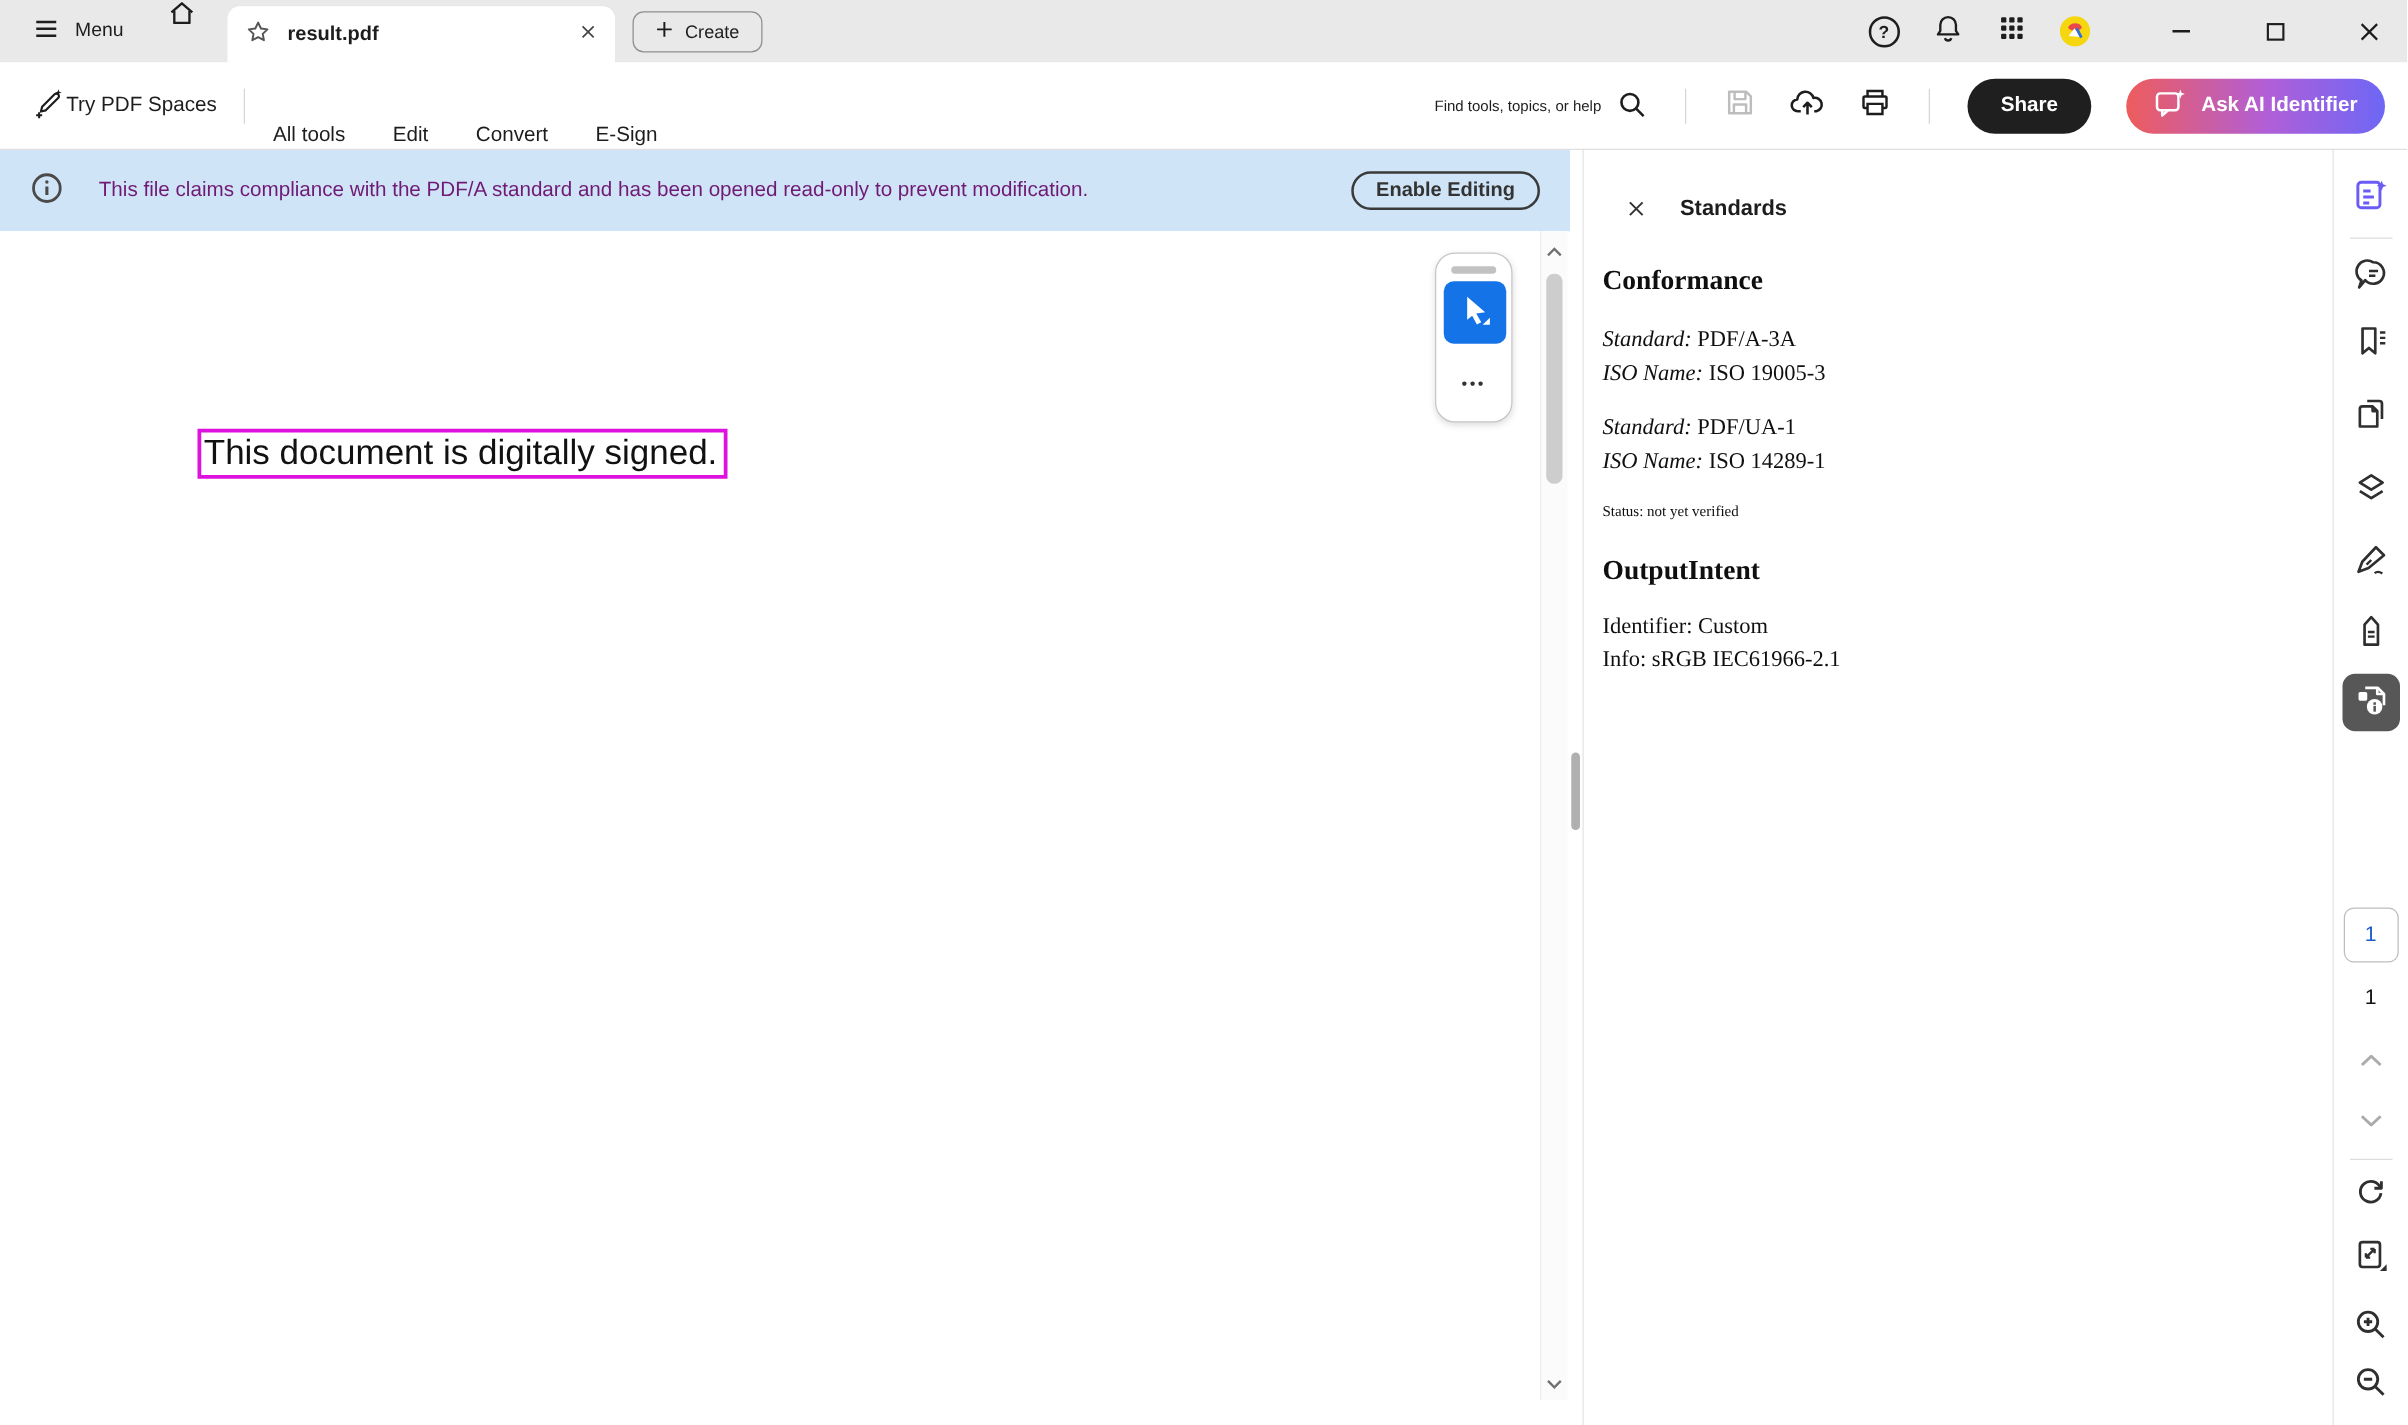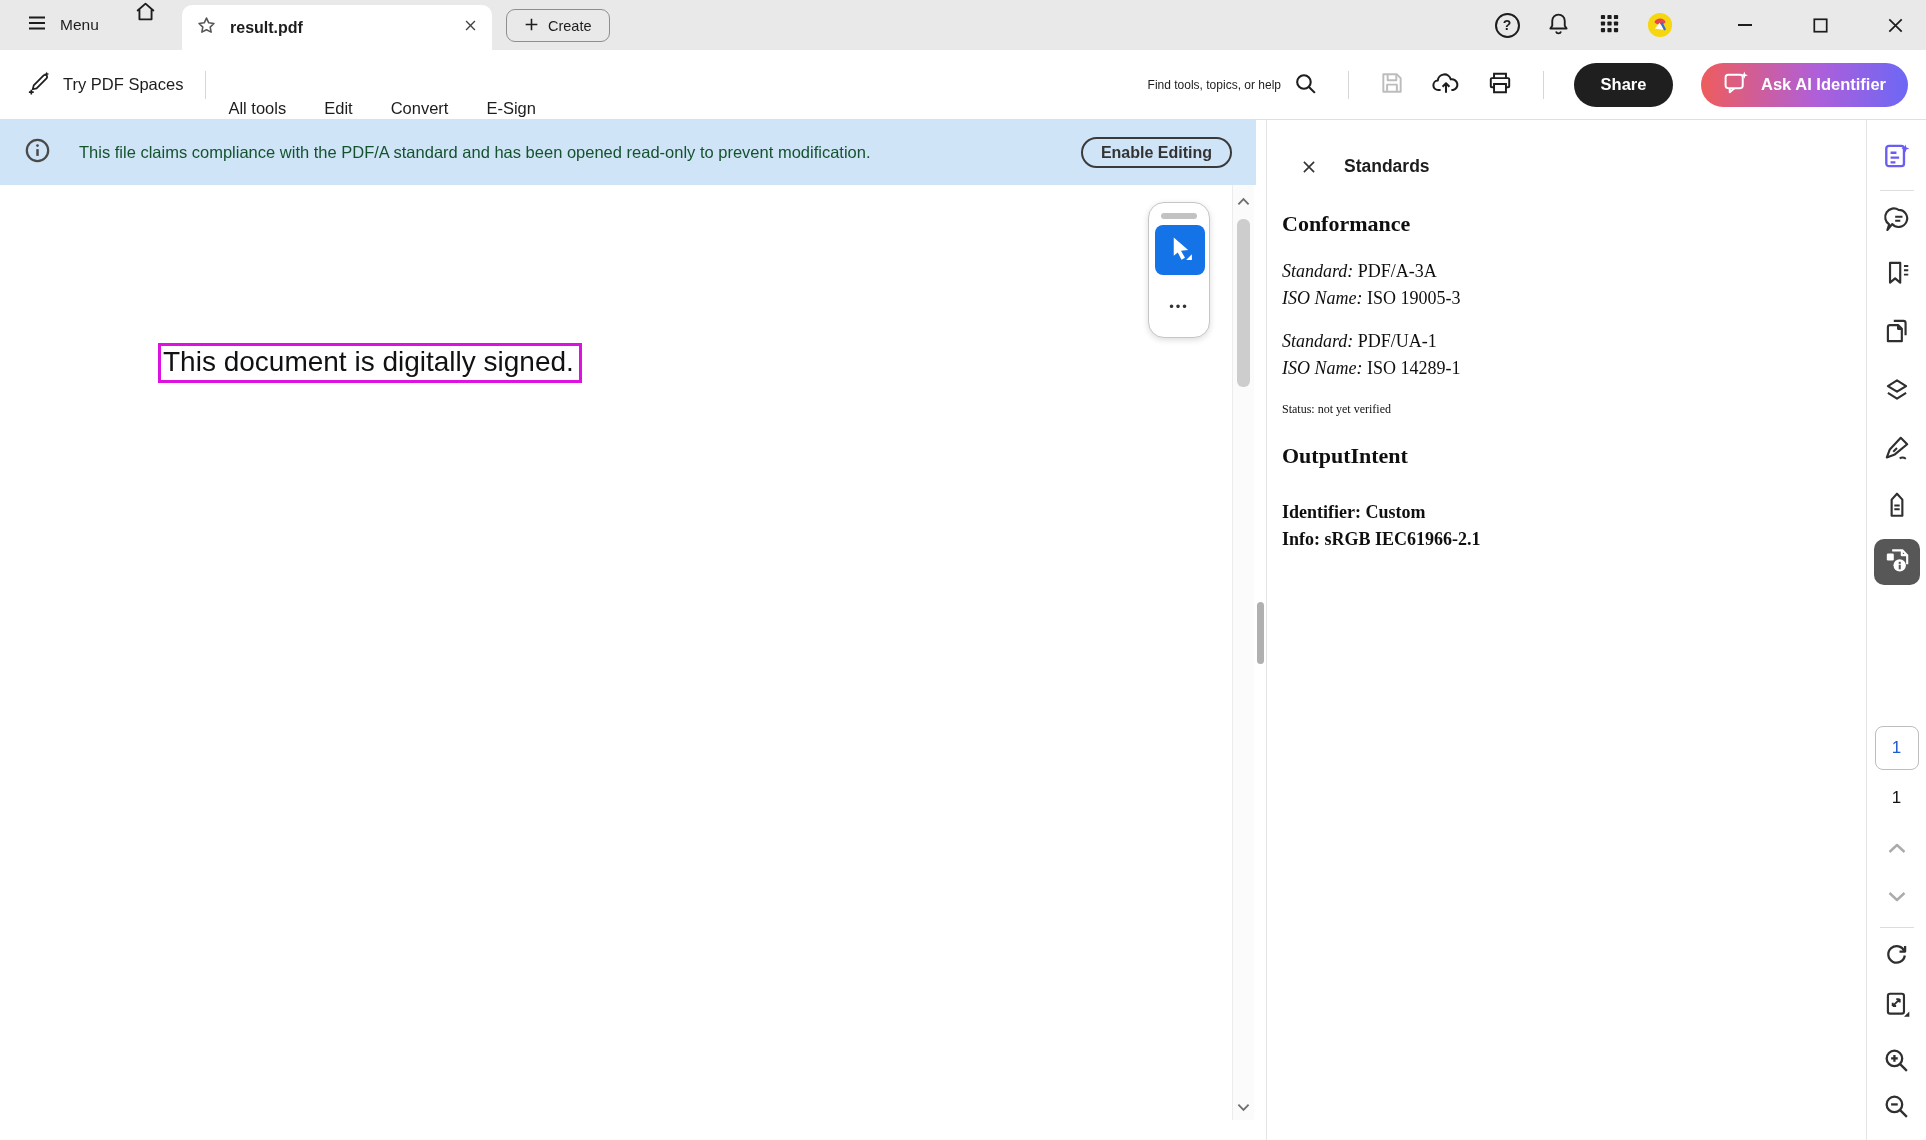--- a/index.html
+++ b/index.html
@@ -21,39 +21,39 @@
                 cursor:pointer; }
   .tb-right { right:18px; gap:25px; }
   .tb-icon { width:26px; height:26px; display:flex; align-items:center; justify-content:center; cursor:pointer; }
   .help-circle { width:25px; height:25px; border:2.2px solid #1d1d1d; border-radius:50%;
                  font-size:14px; font-weight:700; display:flex; align-items:center; justify-content:center; }
   .win-controls { display:flex; gap:49px; margin-left:34px; }
 
   
   .toolbar { position:absolute; top:50px; left:0; width:100%; height:70px; background:#fff;
              border-bottom:1px solid #e0e0e0; display:flex; align-items:center; padding:0 18px 0 26px; }
-  .spaces-btn { display:flex; align-items:center; gap:10px; font-size:16.5px; cursor:pointer; }
+  .spaces-btn { display:flex; align-items:center; gap:0; font-size:16.5px; cursor:pointer; }
   .vdiv { width:1px; height:28px; background:#d6d6d6; margin:0 22px; }
   .nav-links { display:flex; gap:38px; font-size:16.5px;margin-top:47px; }
   .nav-link { cursor:pointer; }
   .toolbar-right { margin-left:auto; display:flex; align-items:center; gap:28px; }
   .search-box { display:flex; align-items:center; gap:12px; font-size:12px; color:#1d1d1d; cursor:pointer; }
   .pill { height:44px; border-radius:22px; display:flex; align-items:center; justify-content:center;
           font-size:16.5px; font-weight:700; cursor:pointer; }
   .share-btn { width:99px; background:#1f1f1f; color:#fff; }
   .ai-btn { padding:0 22px; gap:11px; color:#fff;
             background:linear-gradient(90deg,#ee5c5c 0%,#b05fd8 55%,#6d67f5 100%); }
 
   
   .main { position:absolute; top:120px; left:0; width:100%; height:1020px; }
 
   .doc-col { position:absolute; left:0; top:0; width:1256px; height:100%; }
   .banner { position:absolute; top:0; left:0; width:100%; height:65px; background:#cfe4f7;
             display:flex; align-items:center; padding:0 24px; gap:28px; }
-  .banner-msg { font-size:16.5px; color:#14532d; }
+  .banner-msg { font-size:16.5px; color:#701a75; }
   .enable-btn { margin-left:auto; height:31px; padding:0 18px; border:2px solid #3a3a3a; border-radius:16px;
                 display:flex; align-items:center; font-size:16px; font-weight:700; color:#333;
                 background:transparent; cursor:pointer; white-space:nowrap; }
 
   .viewport { position:absolute; top:65px; left:0; width:1232px; bottom:20px; background:#fff; overflow:hidden; }
   .signed-box { position:absolute; left:158px; top:158px; border:3px solid #de12de; padding:0 5px 2px 2px;
                 font-size:28px; color:#111; white-space:nowrap; }
 
   .quick-tools { position:absolute; left:1148px; top:17px; width:62px; height:136px; background:#fff;
                  border:1px solid #c6c6c6; border-radius:16px; box-shadow:0 2px 6px rgba(0,0,0,.14); }
@@ -89,21 +89,21 @@
   .panel-header { display:flex; align-items:center; gap:27px; margin:36px 0 0 34px; }
   .panel-title { font-size:17.5px; font-weight:700; }
   .panel-close { cursor:pointer; display:flex; }
   .panel-body { padding-left:15px; font-family:"Liberation Serif", serif; color:#0f0f0f; }
   .panel-h { font-size:22px; font-weight:700; margin-top:34px; }
   .entry-group { margin-top:21px; font-size:18px; line-height:27px; }
   .entry-group.tight { margin-top:16px; }
   .it { font-style:italic; }
   .panel-line { margin-top:20px; font-size:12px; }
   .panel-h2 { font-size:22px; font-weight:700; margin-top:26px; }
-  .id-group { margin-top:30px; font-size:18px; line-height:27px;font-weight:bold; }
+  .id-group { margin-top:18px; font-size:18px; line-height:27px; }
 
   
   .rail { position:absolute; left:1866px; top:0; width:60px; height:100%; background:#fff;
           border-left:1px solid #e4e4e4; }
   .rail-btn { position:absolute; left:50%; transform:translateX(-50%); width:40px; height:40px;
               display:flex; align-items:center; justify-content:center; cursor:pointer; }
   .rail-div { position:absolute; left:50%; transform:translateX(-50%); width:34px; height:1px; background:#ddd; }
   .rail-active { position:absolute; left:50%; transform:translateX(-50%); top:419px; width:46px; height:46px;
                  background:#575757; border-radius:10px; display:flex; align-items:center; justify-content:center;
                  cursor:pointer; }

